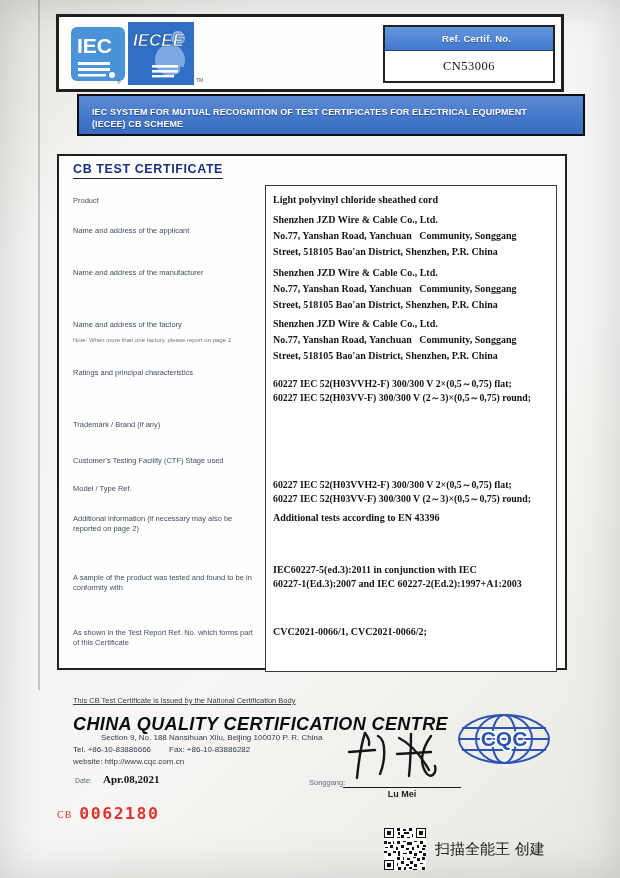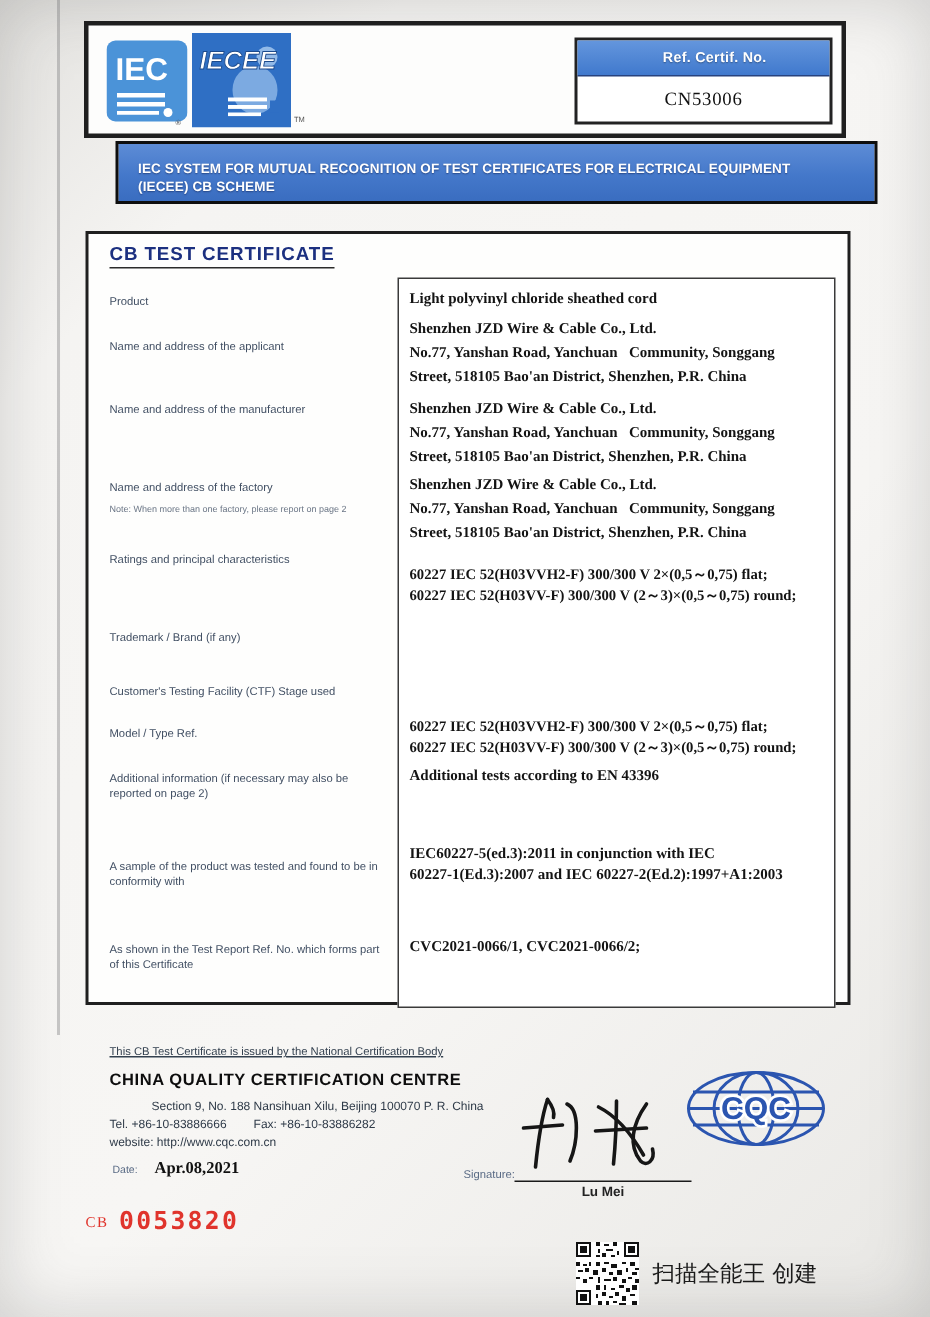--- a/index.html
+++ b/index.html
@@ -79,21 +79,21 @@
   }
   .v-group{position:absolute;left:7px;right:2px;}
   .vline{
     font-family:"Liberation Serif",serif;font-weight:bold;
     font-size:10px;color:#141414;line-height:16px;white-space:pre;
   }
   .tight .vline{line-height:13.5px;font-size:9.8px;}
   .mid .vline{line-height:14px;}
 
   .issued-by{position:absolute;left:14px;top:540px;font-size:7.5px;color:#33404f;text-decoration:underline;}
-  .org-name{position:absolute;left:14px;top:558px;font-size:11px;font-weight:bold;color:#0d0d0d;letter-spacing:.4px;}
+  .org-name{position:absolute;left:14px;top:558px;font-size:18px;font-weight:bold;color:#0d0d0d;letter-spacing:.4px;font-style:italic;}
   .org-addr{position:absolute;left:14px;top:577px;font-size:8px;color:#2e3a48;padding-left:28px;}
   .org-telfax{position:absolute;left:14px;top:589px;font-size:8px;color:#2e3a48;}
   .org-telfax .fax{margin-left:18px;}
   .org-web{position:absolute;left:14px;top:601px;font-size:8px;color:#2e3a48;}
   .date-label{position:absolute;left:16px;top:621px;font-size:7px;color:#5a6b85;}
   .date-value{position:absolute;left:44px;top:617px;font-family:"Liberation Serif",serif;font-weight:bold;font-size:11px;color:#111;}
 
   .sig-label{position:absolute;left:250px;top:622px;font-size:7.5px;color:#5a6b85;}
   .sig-script{position:absolute;left:276px;top:570px;width:140px;height:60px;}
   .sig-line{position:absolute;left:284px;top:631px;width:118px;border-top:1.5px solid #1a1a1a;}
@@ -206,21 +206,21 @@
     <div class="org-name">CHINA QUALITY CERTIFICATION CENTRE</div>
     <div class="org-addr">Section 9, No. 188 Nansihuan Xilu, Beijing 100070 P. R. China</div>
     <div class="org-telfax">
       <span>Tel. +86-10-83886666</span><span class="fax">Fax: +86-10-83886282</span>
     </div>
     <div class="org-web">website: http://www.cqc.com.cn</div>
 
     <div class="date-label">Date:</div>
     <div class="date-value">Apr.08,2021</div>
 
-    <div class="sig-label">Signature:</div>
+    <div class="sig-label">Songgang:</div>
     <svg class="sig-script" viewBox="0 0 140 60">
       <g fill="none" stroke="#161616" stroke-width="2.4" stroke-linecap="round">
         <path d="M22,52 C24,32 27,16 30,7"></path>
         <path d="M30,7 C33,11 35,15 34,19"></path>
         <path d="M14,26 L40,24"></path>
         <path d="M43,10 C52,14 50,36 45,48"></path>
         <path d="M62,28 L96,26"></path>
         <path d="M76,8 C76,22 75,40 74,50"></path>
         <path d="M64,12 C76,18 86,30 94,44"></path>
         <path d="M96,10 C86,24 84,38 92,48 C96,52 102,48 100,40"></path>
@@ -236,21 +236,21 @@
         <ellipse cx="49" cy="27" rx="12" ry="24"></ellipse>
         <path d="M7,16 L91,16"></path>
         <path d="M4,27 L94,27"></path>
         <path d="M7,38 L91,38"></path>
       </g>
       <text x="49" y="34" text-anchor="middle" font-family="Liberation Sans,sans-serif" font-size="21" font-weight="bold" fill="#2b55b0" stroke="#ffffff" stroke-width="3.5" paint-order="stroke">CQC</text>
     </svg>
   </div>
 
   <div class="cb-stamp">
-    <span class="cb-prefix">CB</span><span class="cb-number">0053820</span>
+    <span class="cb-prefix">CB</span><span class="cb-number">0062180</span>
   </div>
 
   <div class="scan-block">
     <svg class="qr" viewBox="0 0 29 29" shape-rendering="crispEdges">
       <rect x="0" y="0" width="29" height="29" fill="#ffffff"></rect>
       <g fill="#111111">
         <rect x="0" y="0" width="7" height="7"></rect>
           <rect x="22" y="0" width="7" height="7"></rect>
           <rect x="0" y="22" width="7" height="7"></rect>
       </g>

